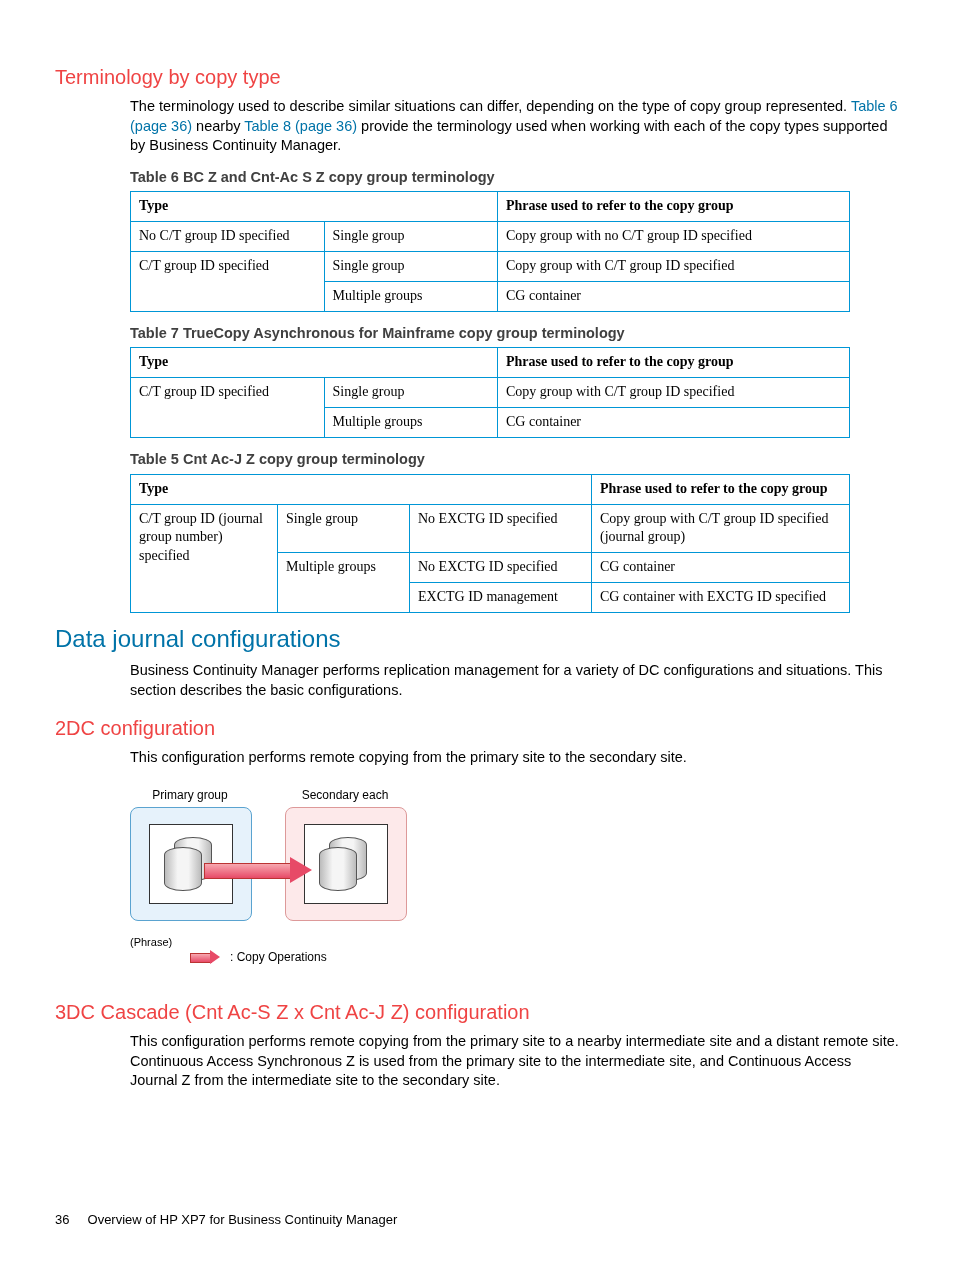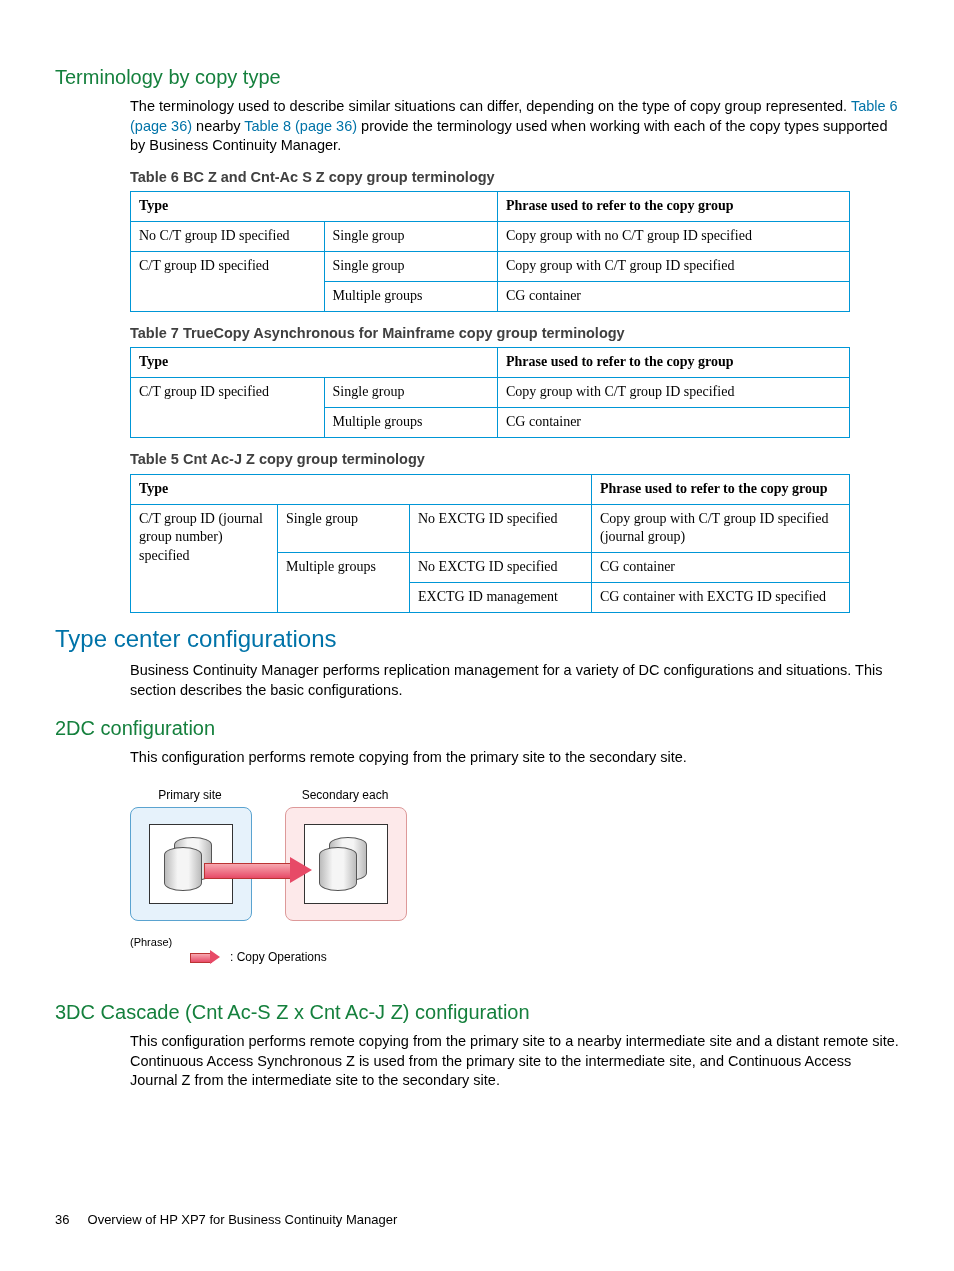--- a/index.html
+++ b/index.html
@@ -17,21 +17,21 @@
   h2 {
     font-family: Arial, Helvetica, sans-serif;
     font-weight: normal;
     color: #0073a8;
     font-size: 24px;
     margin: 10px 0 6px 0;
   }
   h3 {
     font-family: Arial, Helvetica, sans-serif;
     font-weight: normal;
-    color: #15803d;
+    color: #ef4444;
     font-size: 20px;
     margin: 14px 0 6px 0;
   }
   .tcaption {
     color: #404040;
     font-weight: bold;
     font-size: 14.5px;
     margin: 12px 0 4px 75px;
   }
   p.body {
@@ -226,28 +226,28 @@
     <td>No EXCTG ID specified</td>
     <td>CG container</td>
   </tr>
   <tr>
     <td>EXCTG ID management</td>
     <td>CG container with EXCTG ID specified</td>
   </tr>
 </tbody>
   </table>
 
-<h2>Type center configurations</h2>
+<h2>Data journal configurations</h2>
 <p class="body">Business Continuity Manager performs replication management for a variety of DC configurations and situations. This section describes the basic configurations.</p>
 
 <h3>2DC configuration</h3>
 <p class="body">This configuration performs remote copying from the primary site to the secondary site.</p>
 
 <div class="diagram">
-  <div class="site-label" style="left:0; top:2px;">Primary site</div>
+  <div class="site-label" style="left:0; top:2px;">Primary group</div>
   <div class="site-label" style="left:155px; top:2px;">Secondary each</div>
   <div class="site-box primary">
     <div class="inner-box">
       <div class="cyl" style="left:24px; top:12px;"></div>
       <div class="cyl" style="left:14px; top:22px;"></div>
     </div>
   </div>
   <div class="site-box secondary">
     <div class="inner-box">
       <div class="cyl" style="left:24px; top:12px;"></div>

